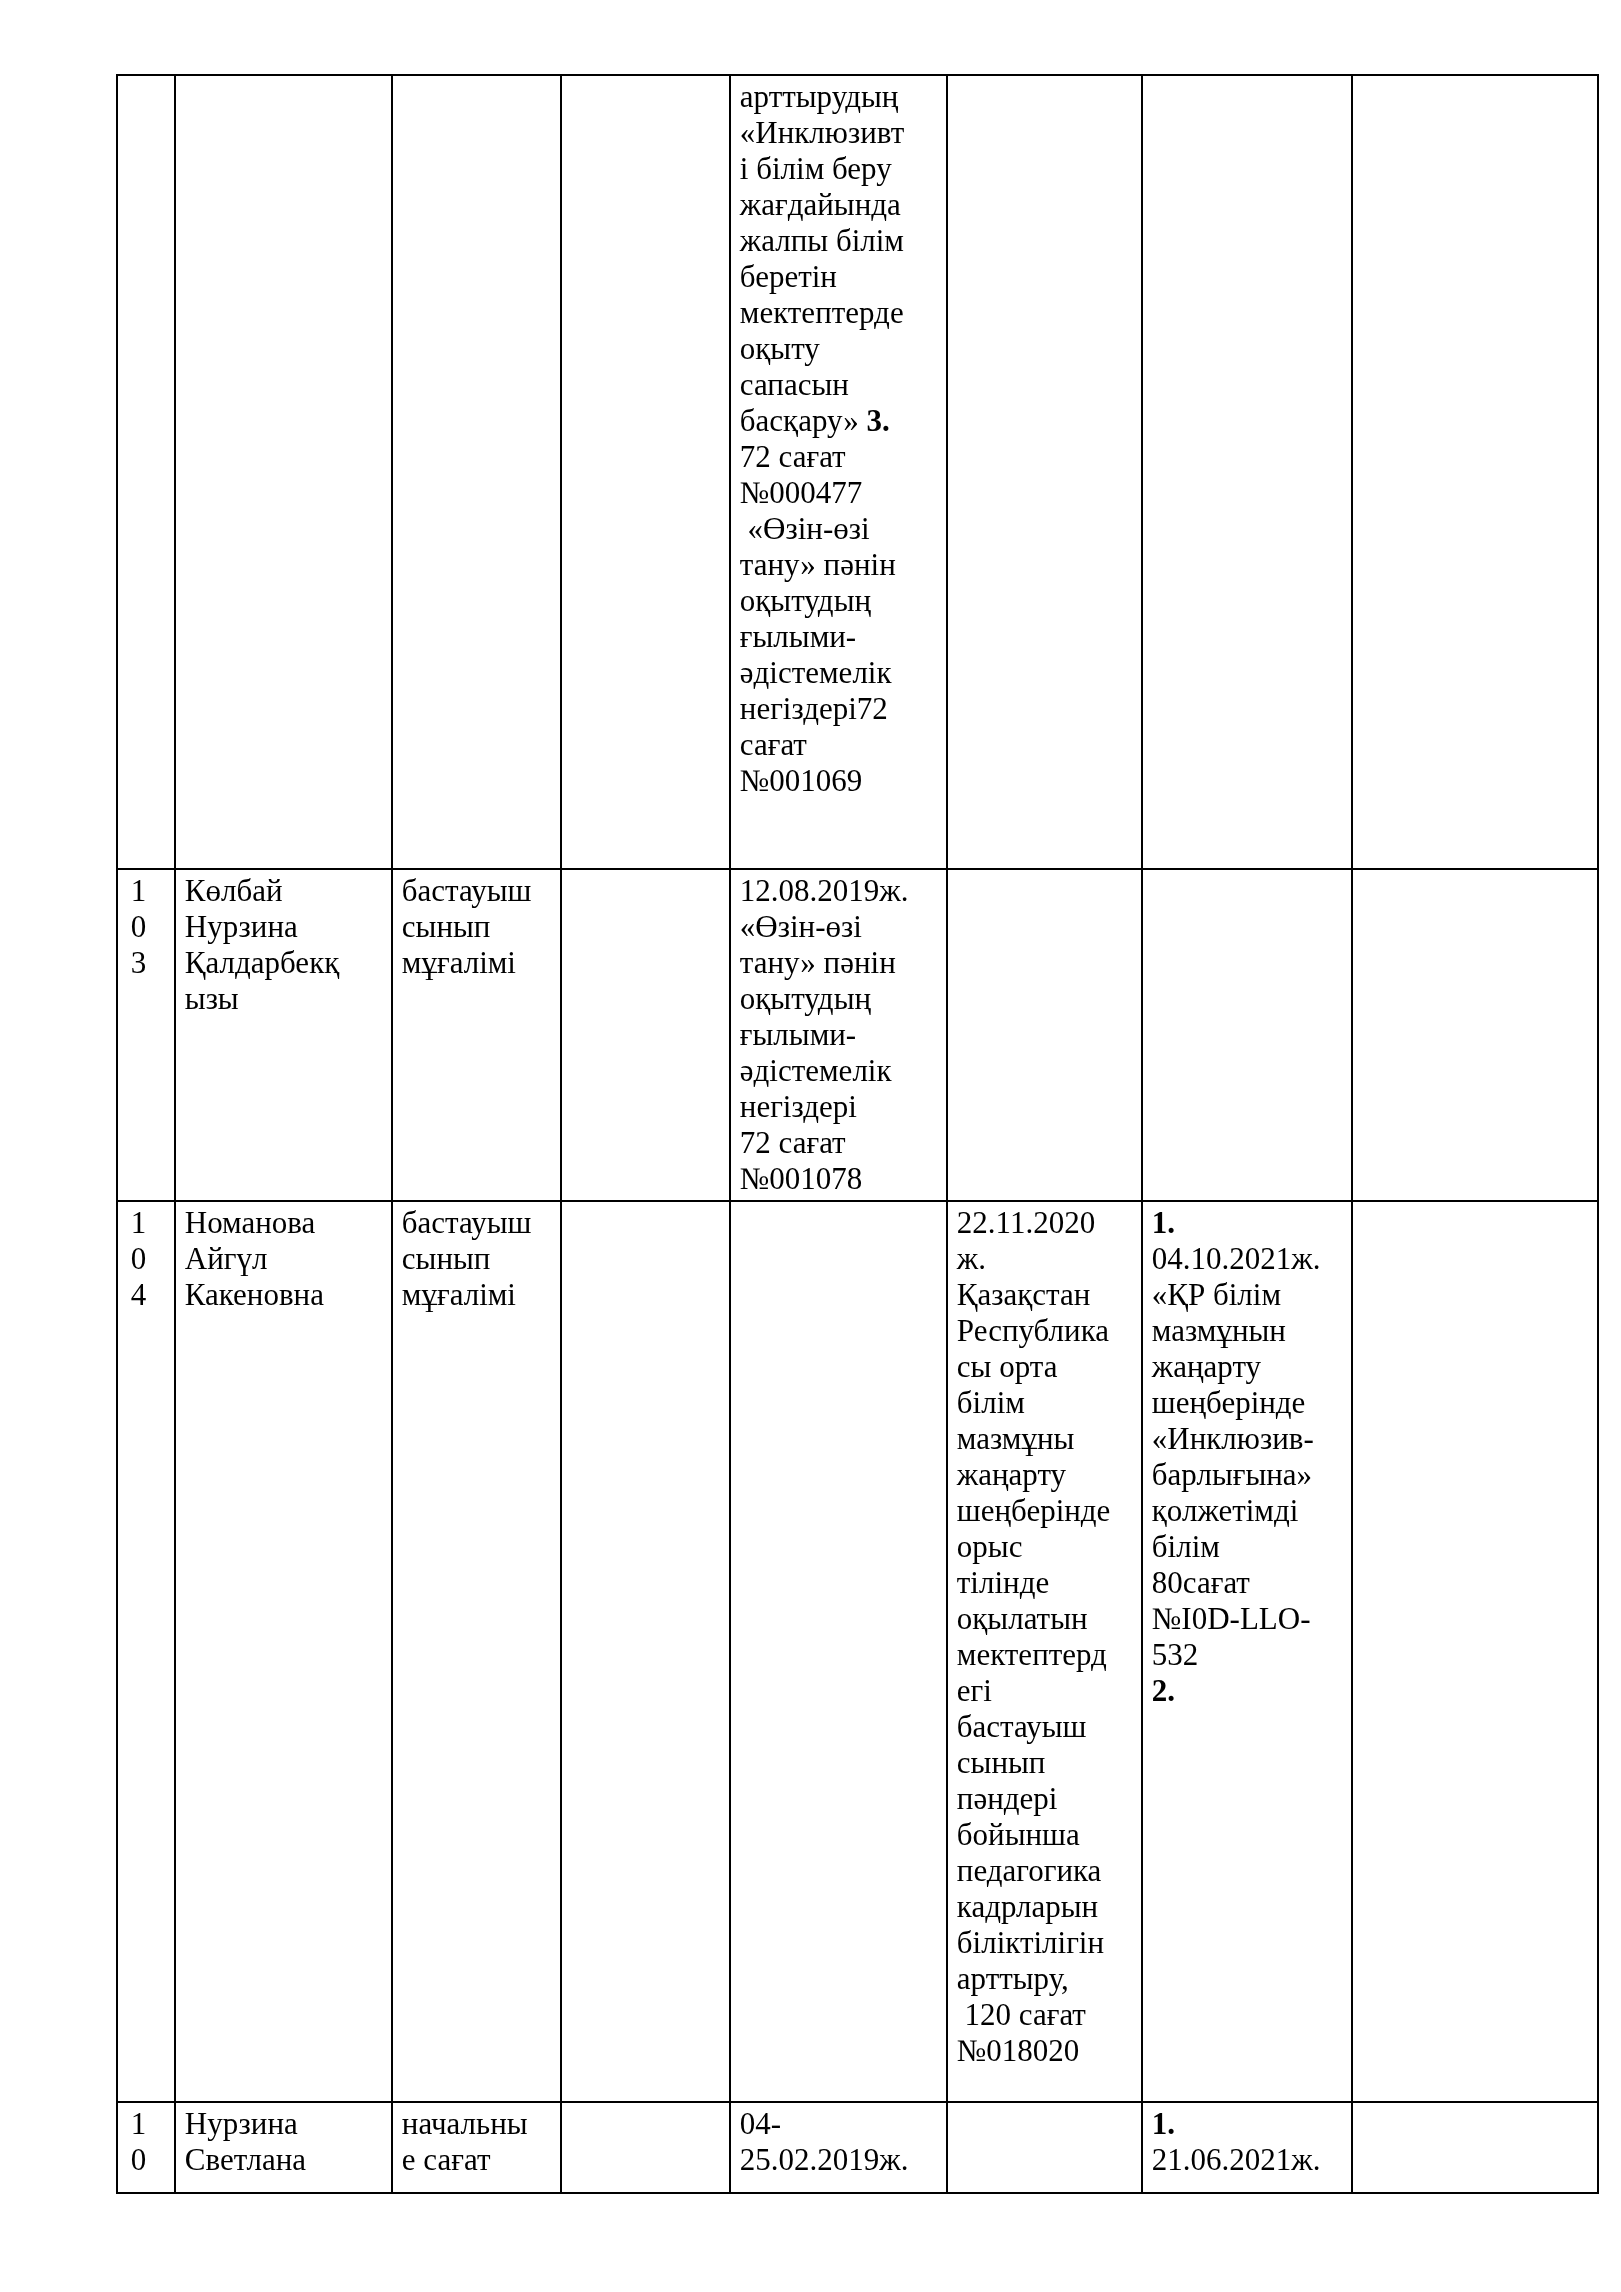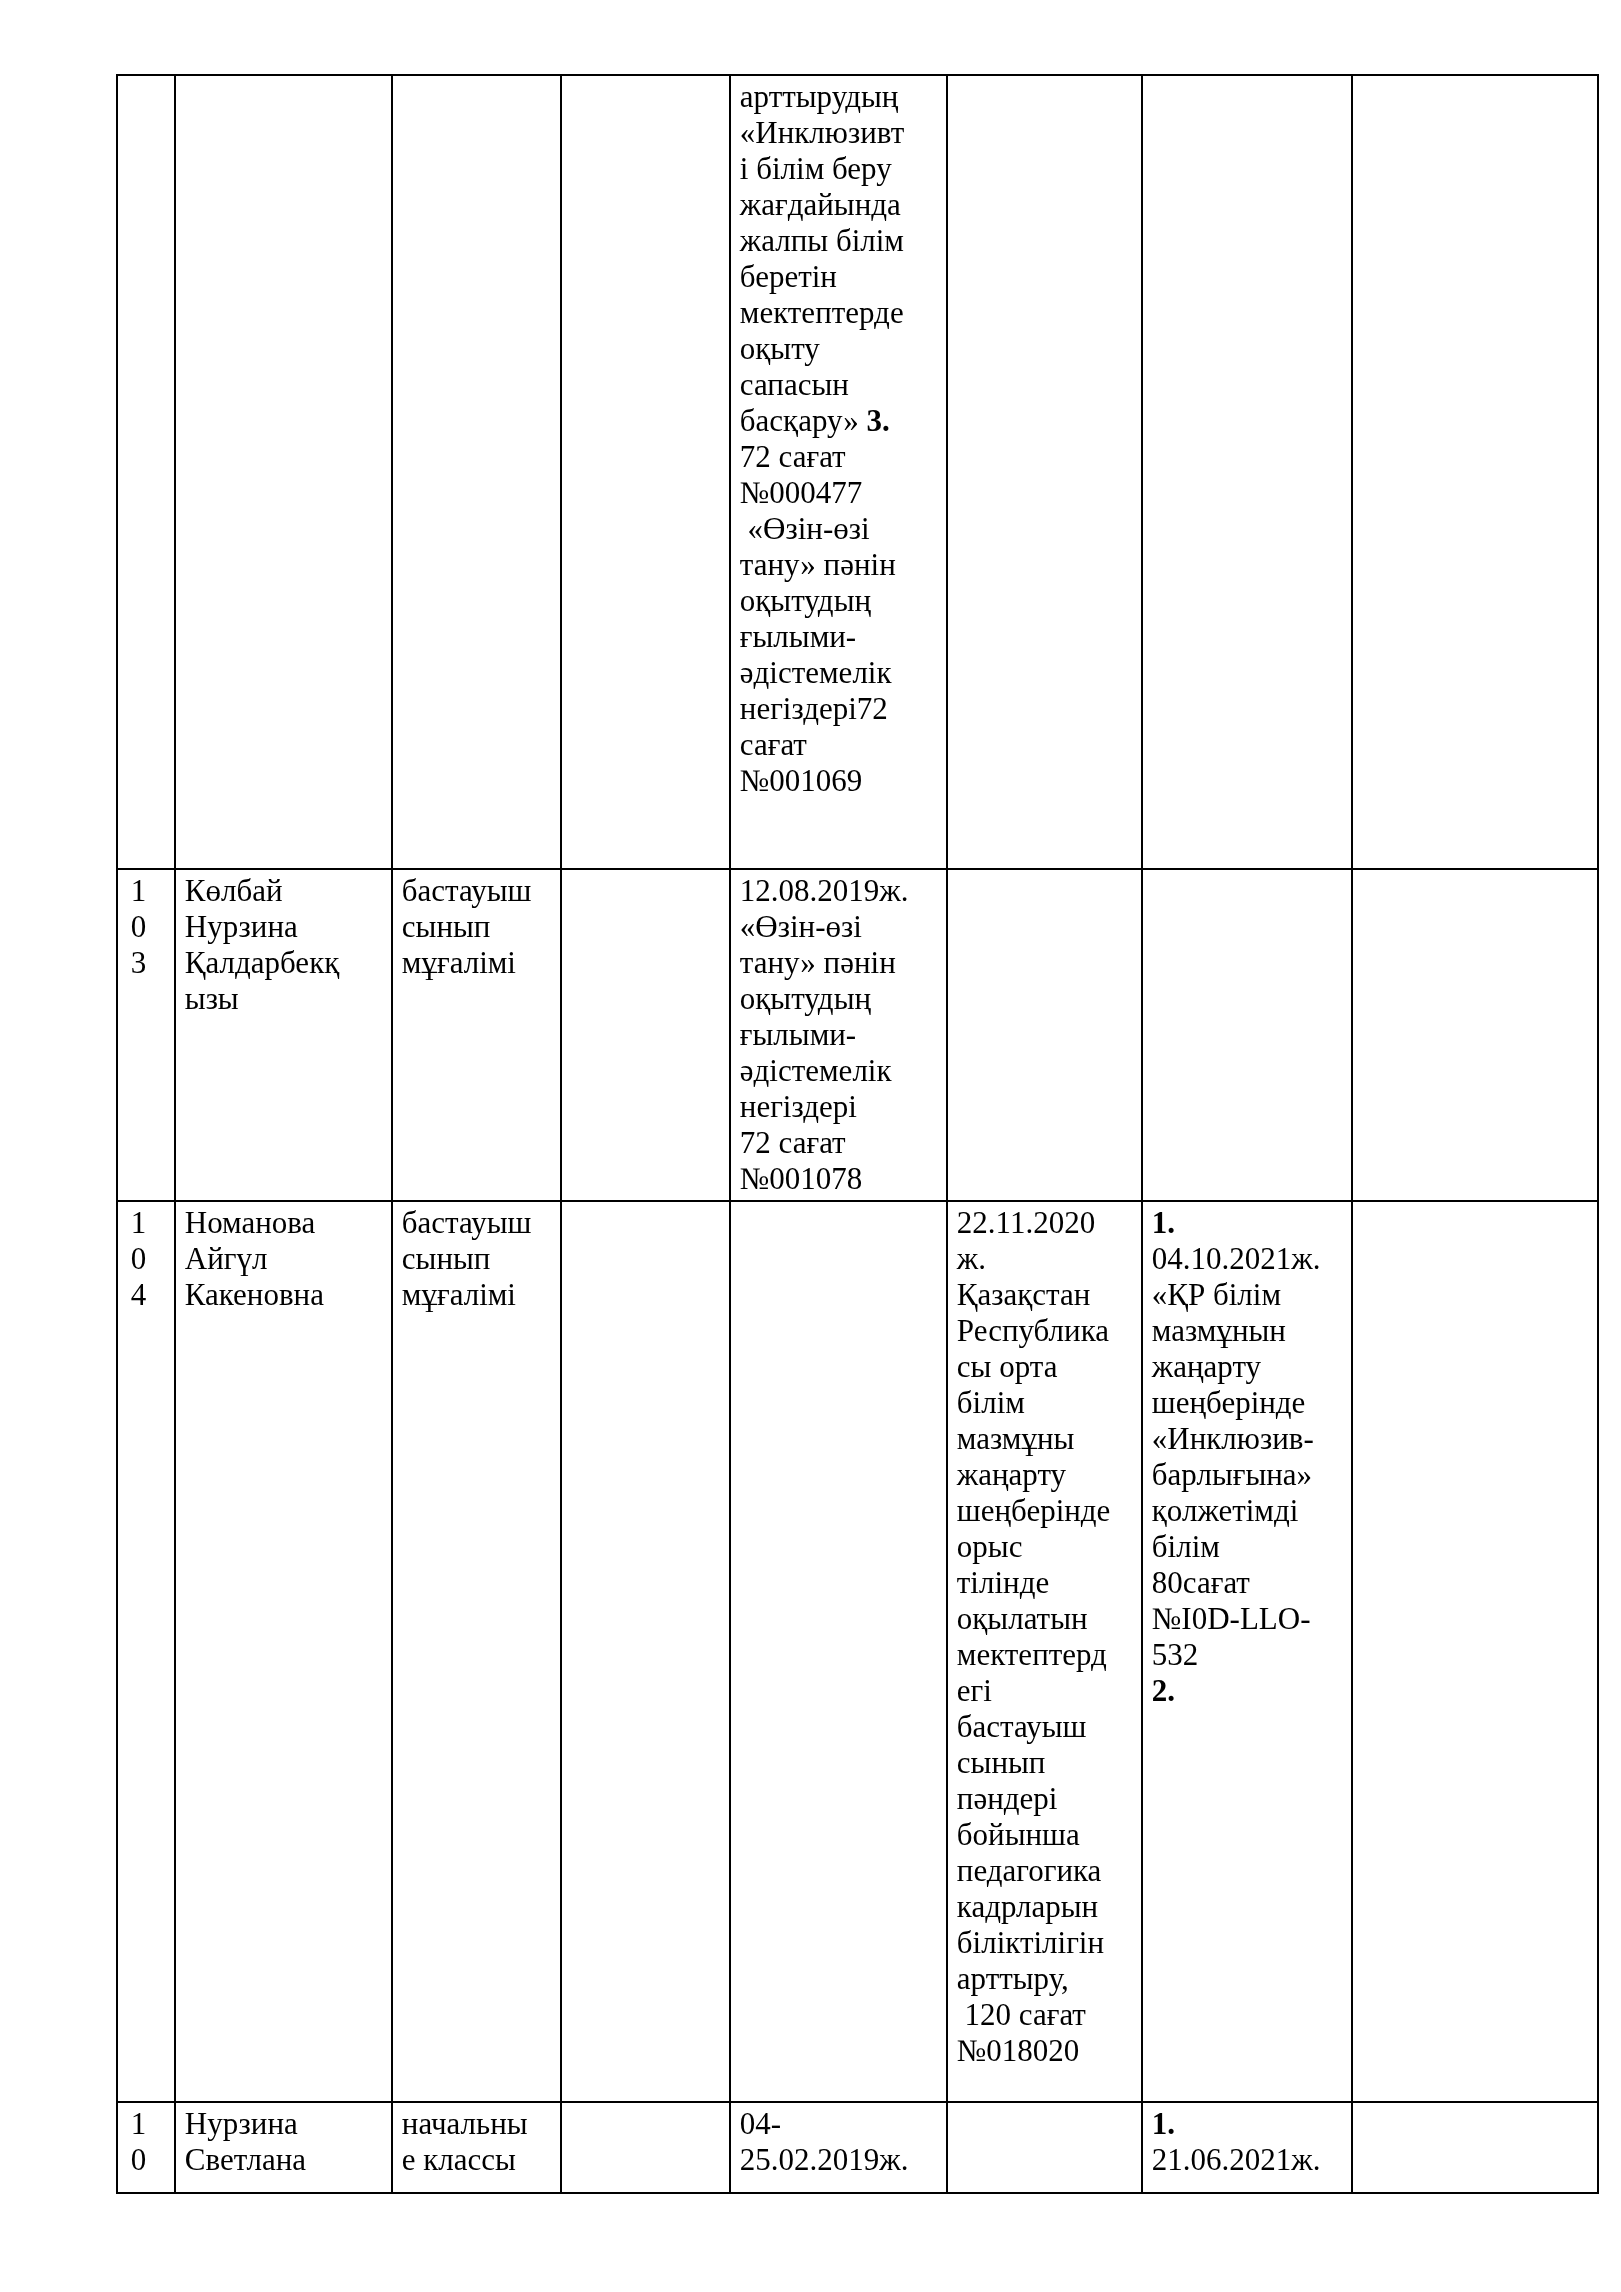--- a/index.html
+++ b/index.html
@@ -171,21 +171,21 @@
 532
 </span><span class="t b">2.</span></td>
       <td></td>
     </tr>
     <tr class="r4">
       <td class="c-num"><span class="t">1
 0</span></td>
       <td><span class="t">Нурзина
 Светлана</span></td>
       <td><span class="t">начальны
-е классы</span></td>
+е сағат</span></td>
       <td></td>
       <td><span class="t">04-
 25.02.2019ж.</span></td>
       <td></td>
       <td><span class="t b">1.</span><span class="t">
 21.06.2021ж.</span></td>
       <td></td>
     </tr>
   </tbody>
     </table>

